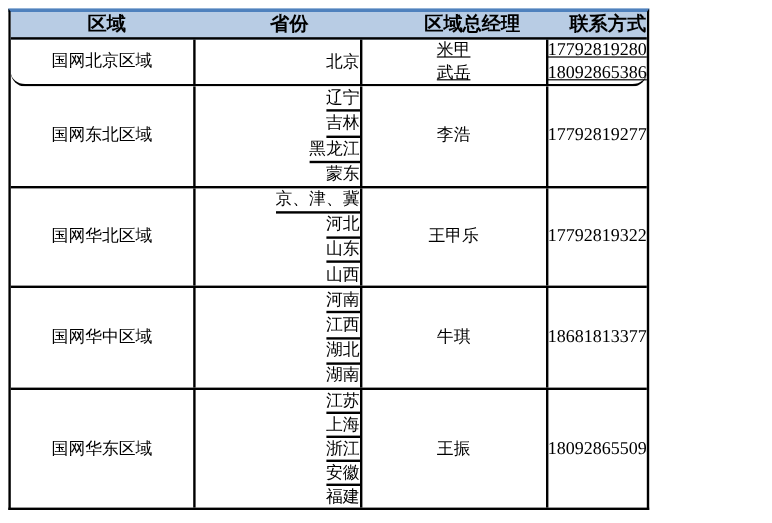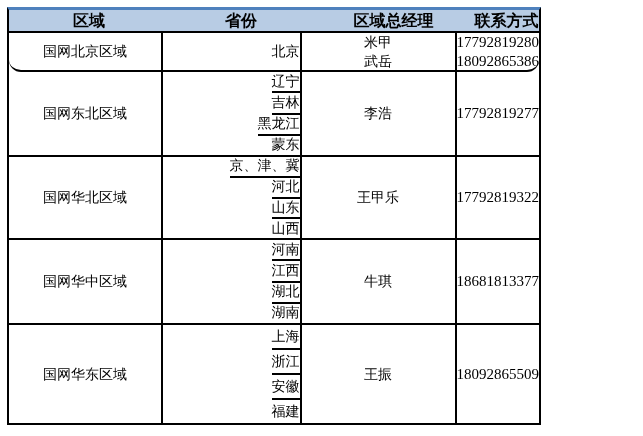--- a/index.html
+++ b/index.html
@@ -74,21 +74,21 @@
     border-bottom: 2px solid #000000;
     font-size: 14px;
   }
   .province-item:last-child { border-bottom: none; }
   .stack {
     display: flex;
     flex-direction: column;
     align-items: center;
     justify-content: center;
   }
-  .stack div { line-height: 19px; }
+  .stack div { line-height: 19px; text-decoration: underline; }
   .phone-number { font-size: 15px; }
 </style>
 </head>
 <body>
 
 <div class="contact-table">
 
   <div class="header-row">
     <div class="header-cell col-region">区域</div>
     <div class="header-cell col-prov">省份</div>
@@ -155,20 +155,21 @@
       <div>牛琪</div>
     </div>
     <div class="cell col-phone">
       <div class="phone-number">18681813377</div>
     </div>
   </div>
 
   <div class="region-block last">
     <div class="cell cell-region col-region">国网华东区域</div>
     <div class="cell-prov col-prov">
+      <div class="province-item">江苏</div>
       <div class="province-item">上海</div>
       <div class="province-item">浙江</div>
       <div class="province-item">安徽</div>
       <div class="province-item">福建</div>
     </div>
     <div class="cell cell-manager col-manager">
       <div>王振</div>
     </div>
     <div class="cell col-phone">
       <div class="phone-number">18092865509</div>

